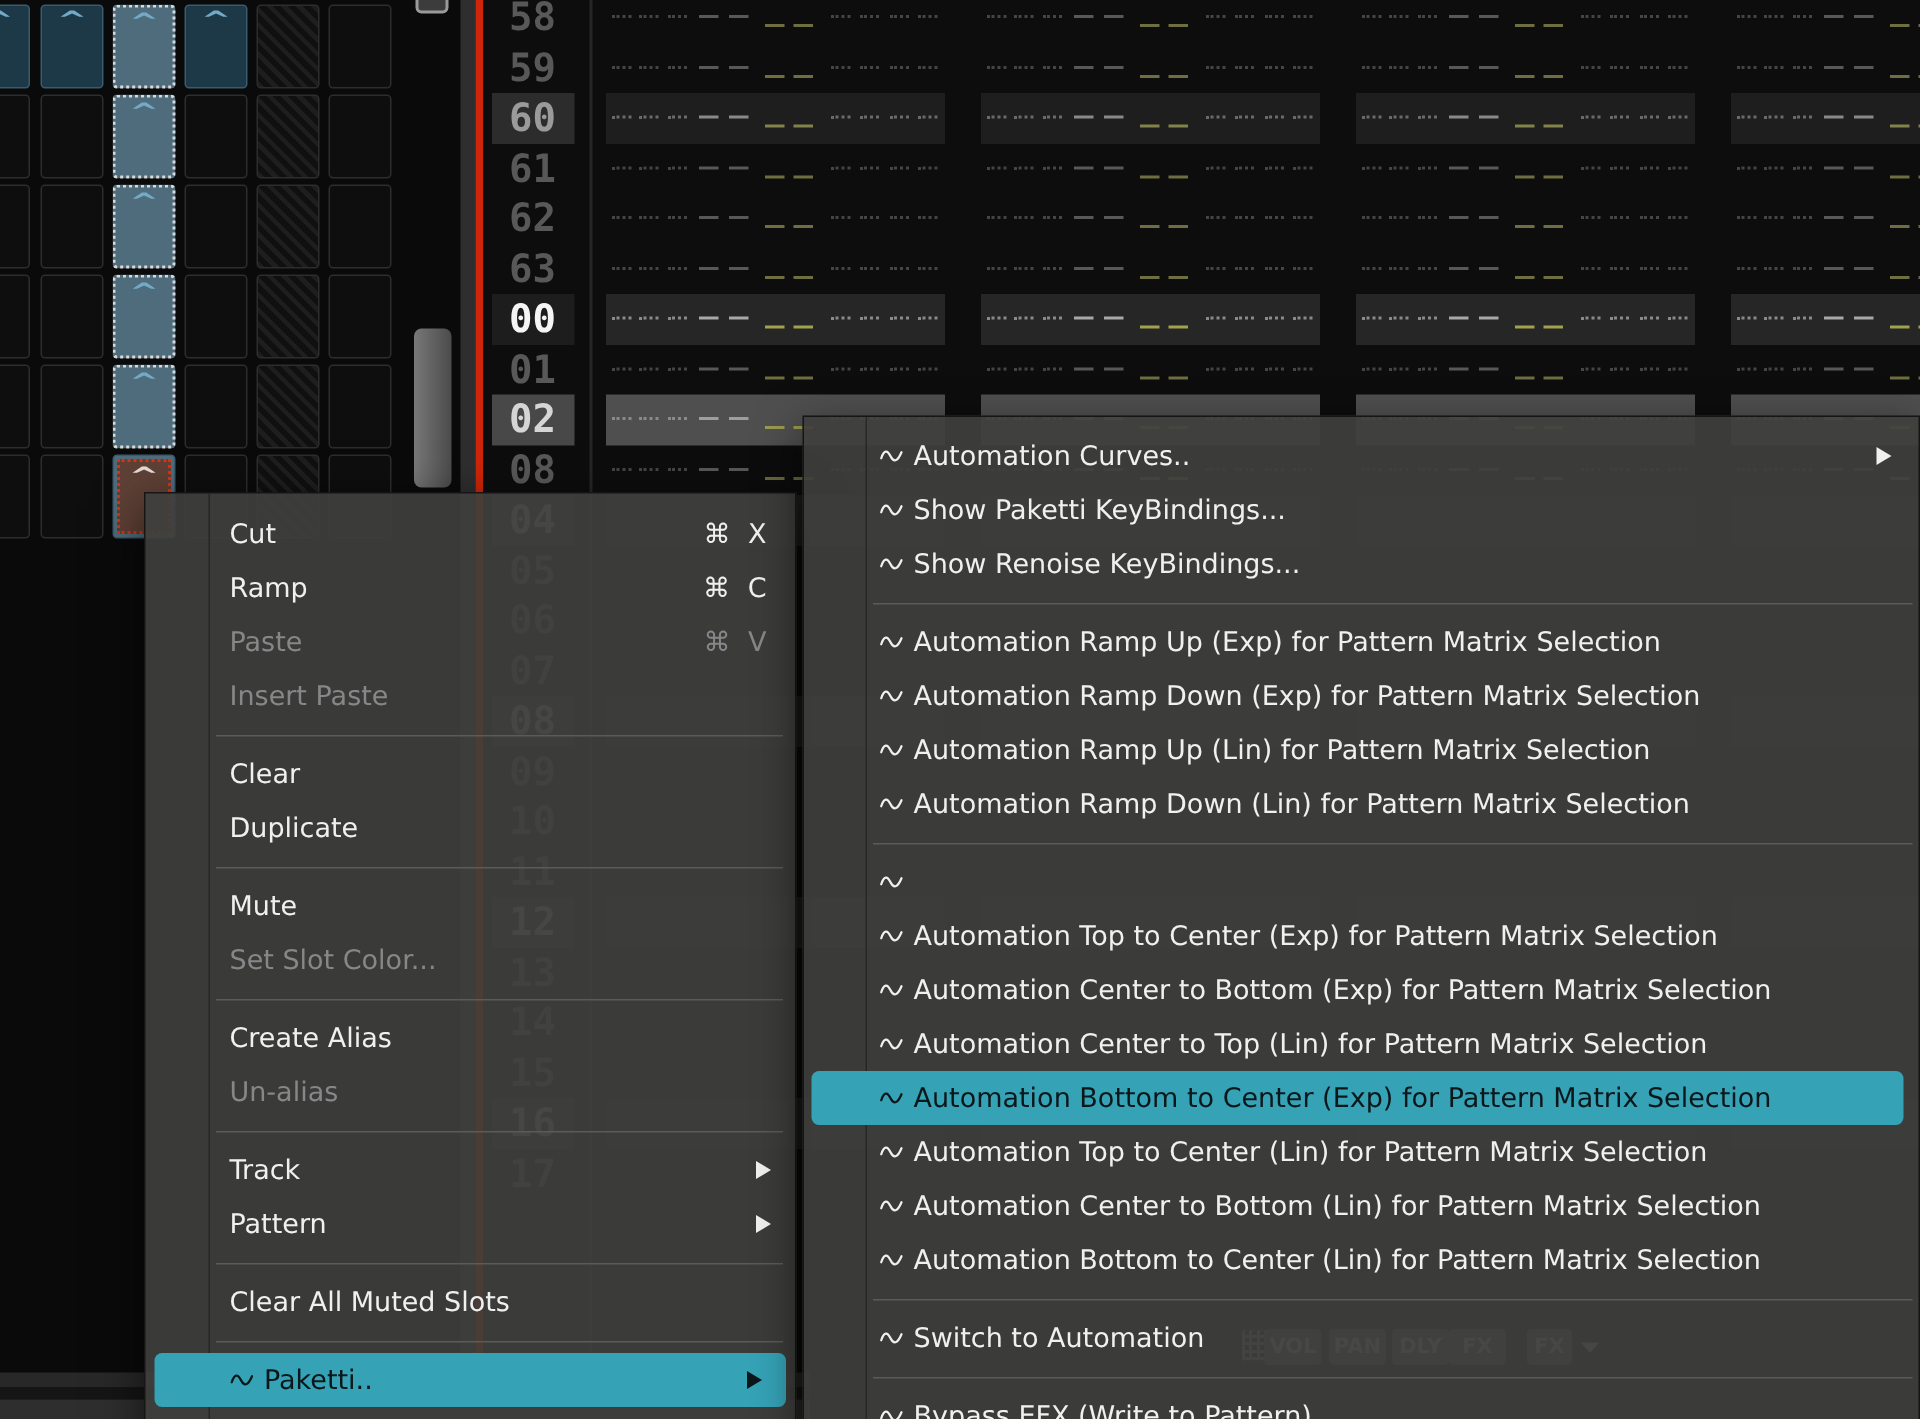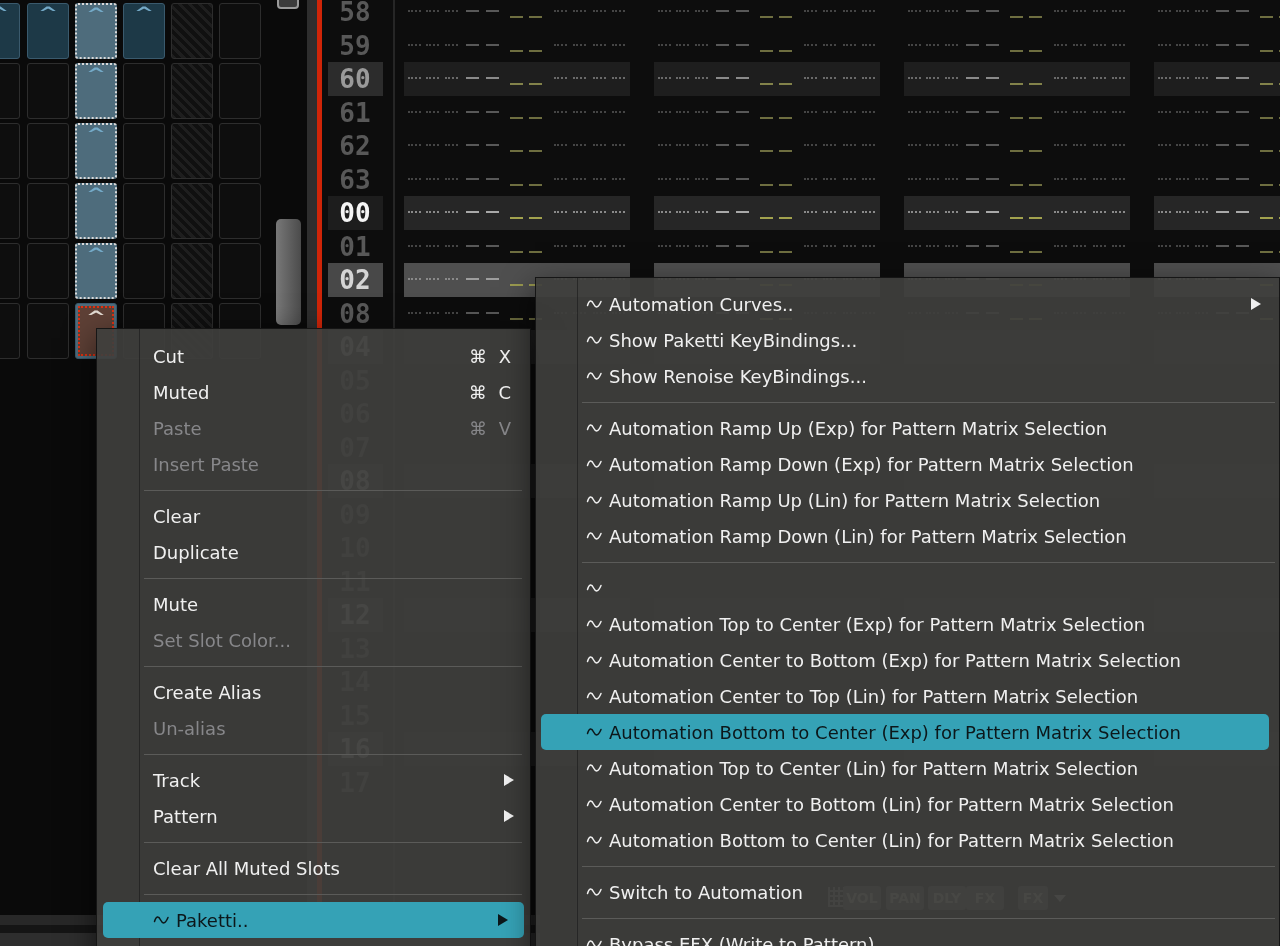--- a/index.html
+++ b/index.html
@@ -757,21 +757,21 @@
     <div class="s2"></div>
     <div class="s3"></div>
   </div>
   <div class="menu main" id="mainMenu">
       <div class="gutter"></div>
       <div class="mi">
         <span class="lbl">Cut</span>
         <span class="sc">⌘ X</span>
       </div>
       <div class="mi">
-        <span class="lbl">Muted</span>
+        <span class="lbl">Ramp</span>
         <span class="sc">⌘ C</span>
       </div>
       <div class="mi disabled">
         <span class="lbl">Paste</span>
         <span class="sc">⌘ V</span>
       </div>
       <div class="mi disabled">
         <span class="lbl">Insert Paste</span>
       </div>
       <div class="sep"></div>

